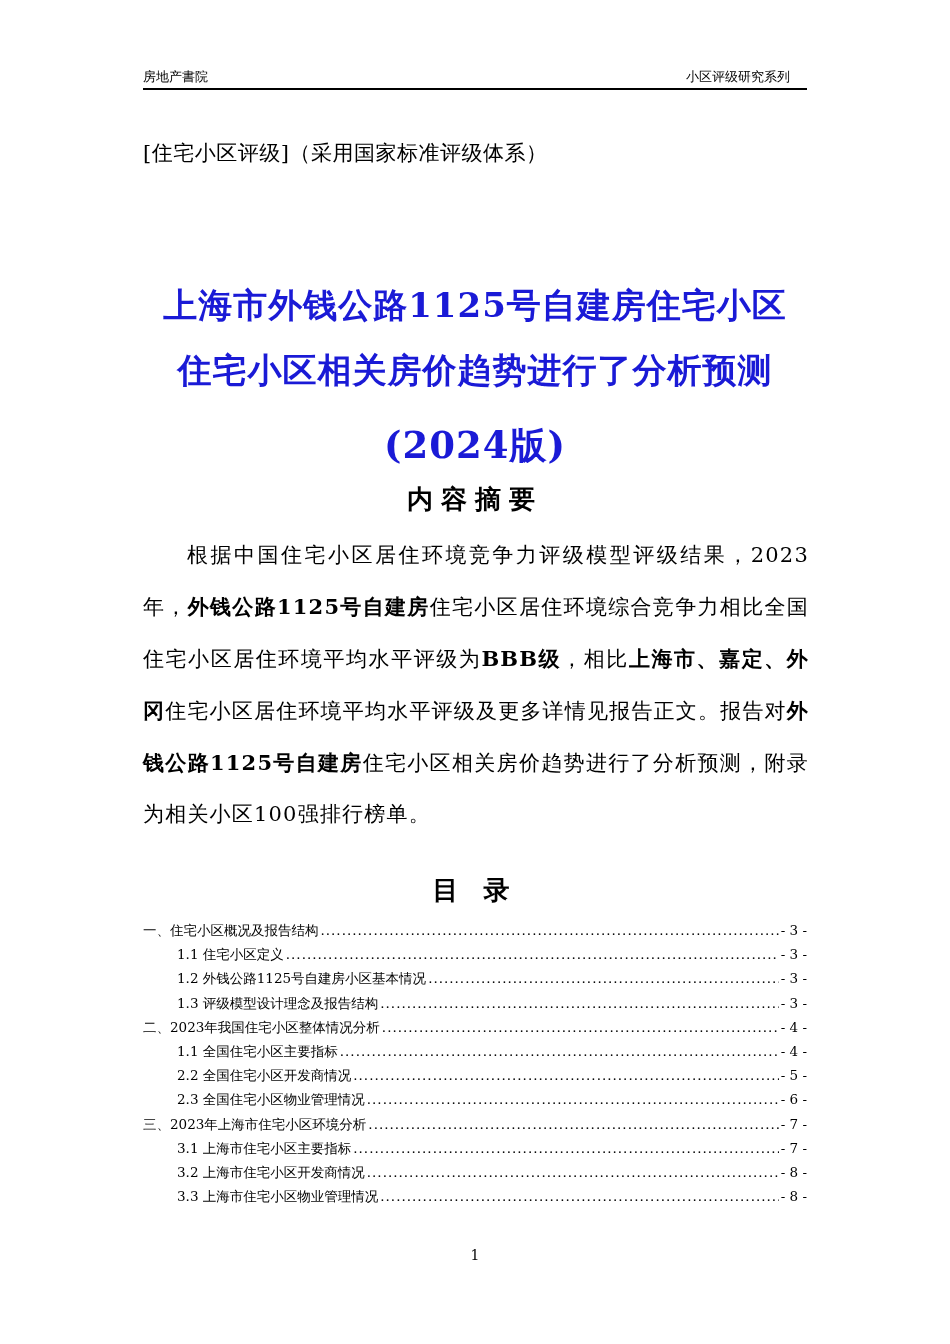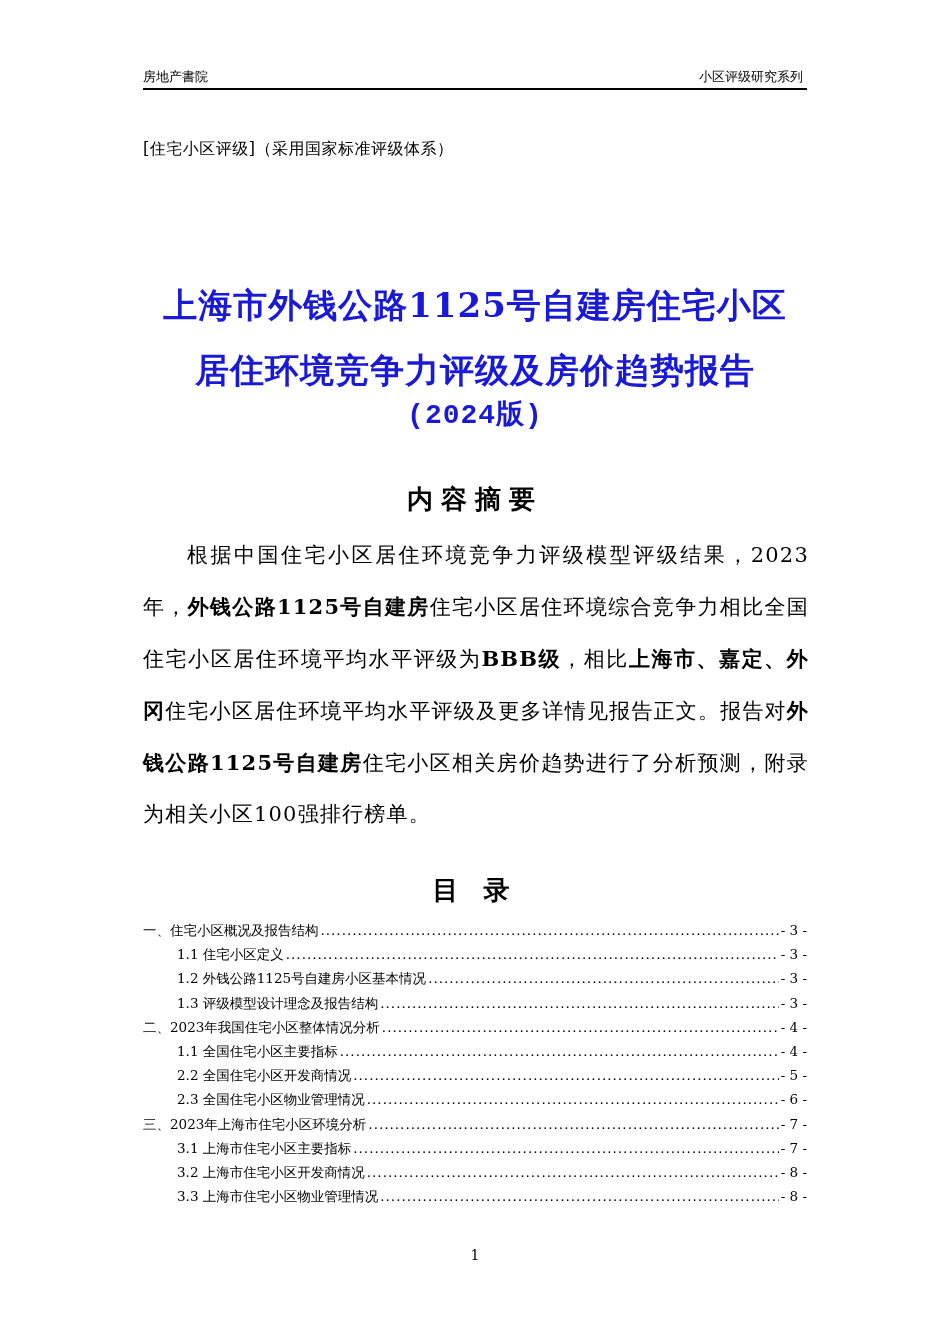--- a/index.html
+++ b/index.html
@@ -1,27 +1,27 @@
 <!DOCTYPE html>
 <html><head>
   <meta charset="utf-8">
   <style>
     html, body { margin: 0; padding: 0; background: #ffffff; }
     body { width: 950px; height: 1344px; position: relative; overflow: hidden;
            font-family: "DejaVu Serif", "Liberation Serif", serif; color: #000; }
     .header { position: absolute; left: 143px; top: 68px; width: 664px; height: 20px;
               border-bottom: 2px solid #000; font-family: Liberation Serif, serif; font-size: 13px; }
     .header .left { position: absolute; left: 0; top: 0; }
-    .header .right { position: absolute; right: 4px; top: 0; }
-    .category { position: absolute; left: 143px; top: 139px; font-size: 16px; letter-spacing: 0.5px; }
+    .header .right { position: absolute; right: 17px; top: 0; }
+    .category { position: absolute; left: 143px; top: 139px; font-size: 21px; letter-spacing: 0.5px; }
     .title { position: absolute; left: 0; width: 950px; text-align: center; color: #1a1ad6;
              font-size: 34px; font-weight: bold; letter-spacing: 1px; margin-top: 28px; }
     .t1 { top: 255px; }
     .t2 { top: 320px; }
-    .t3 { top: 367px; font-size: 28px; font-family: Liberation Mono, monospace; }
+    .t3 { top: 393px; font-size: 37px; }
     .section-h { position: absolute; left: 0; width: 950px; text-align: center;
                  font-family: "DejaVu Sans", sans-serif; font-weight: bold; font-size: 26px; letter-spacing: 8px; }
     .abs-h { top: 482px; text-align: center; }
     .toc-h { top: 873px; }
     .abstract { position: absolute; left: 143px; top: 530px; width: 666px; font-size: 21px;
                 line-height: 51px; letter-spacing: 1.2px; text-align: justify; text-indent: 44px; }
     .abstract b { font-weight: bold; }
     .toc { position: absolute; left: 143px; top: 918px; width: 664px; font-size: 13.5px; }
     .toc-row { display: flex; align-items: baseline; height: 24.2px; line-height: 24px; white-space: nowrap; }
     .toc-row.sub { padding-left: 34px; }
@@ -34,21 +34,21 @@
 <body>
 
 <div class="header">
   <span class="left">房地产書院</span>
   <span class="right">小区评级研究系列</span>
 </div>
 
 <div class="category">[住宅小区评级]（采用国家标准评级体系）</div>
 
 <div class="title t1">上海市外钱公路1125号自建房住宅小区</div>
-<div class="title t2">居住环境竞争力评级及房价趋势报告</div>
+<div class="title t2">住宅小区相关房价趋势进行了分析预测</div>
 <div class="title t3">(2024版)</div>
 
 <div class="section-h abs-h">内容摘要</div>
 <div class="abstract">
   <span>根据中国住宅小区居住环境竞争力评级模型评级结果，2023年，</span><b>外钱公路1125号自建房</b><span>住宅小区居住环境综合竞争力相比全国住宅小区居住环境平均水平评级为</span><b>BBB级</b><span>，相比</span><b>上海市、嘉定、外冈</b><span>住宅小区居住环境平均水平评级及更多详情见报告正文。报告对</span><b>外钱公路1125号自建房</b><span>住宅小区相关房价趋势进行了分析预测，附录为相关小区100强排行榜单。</span>
 </div>
 
 <div class="section-h toc-h">目 录</div>
 <div class="toc">
   <div class="toc-row">

